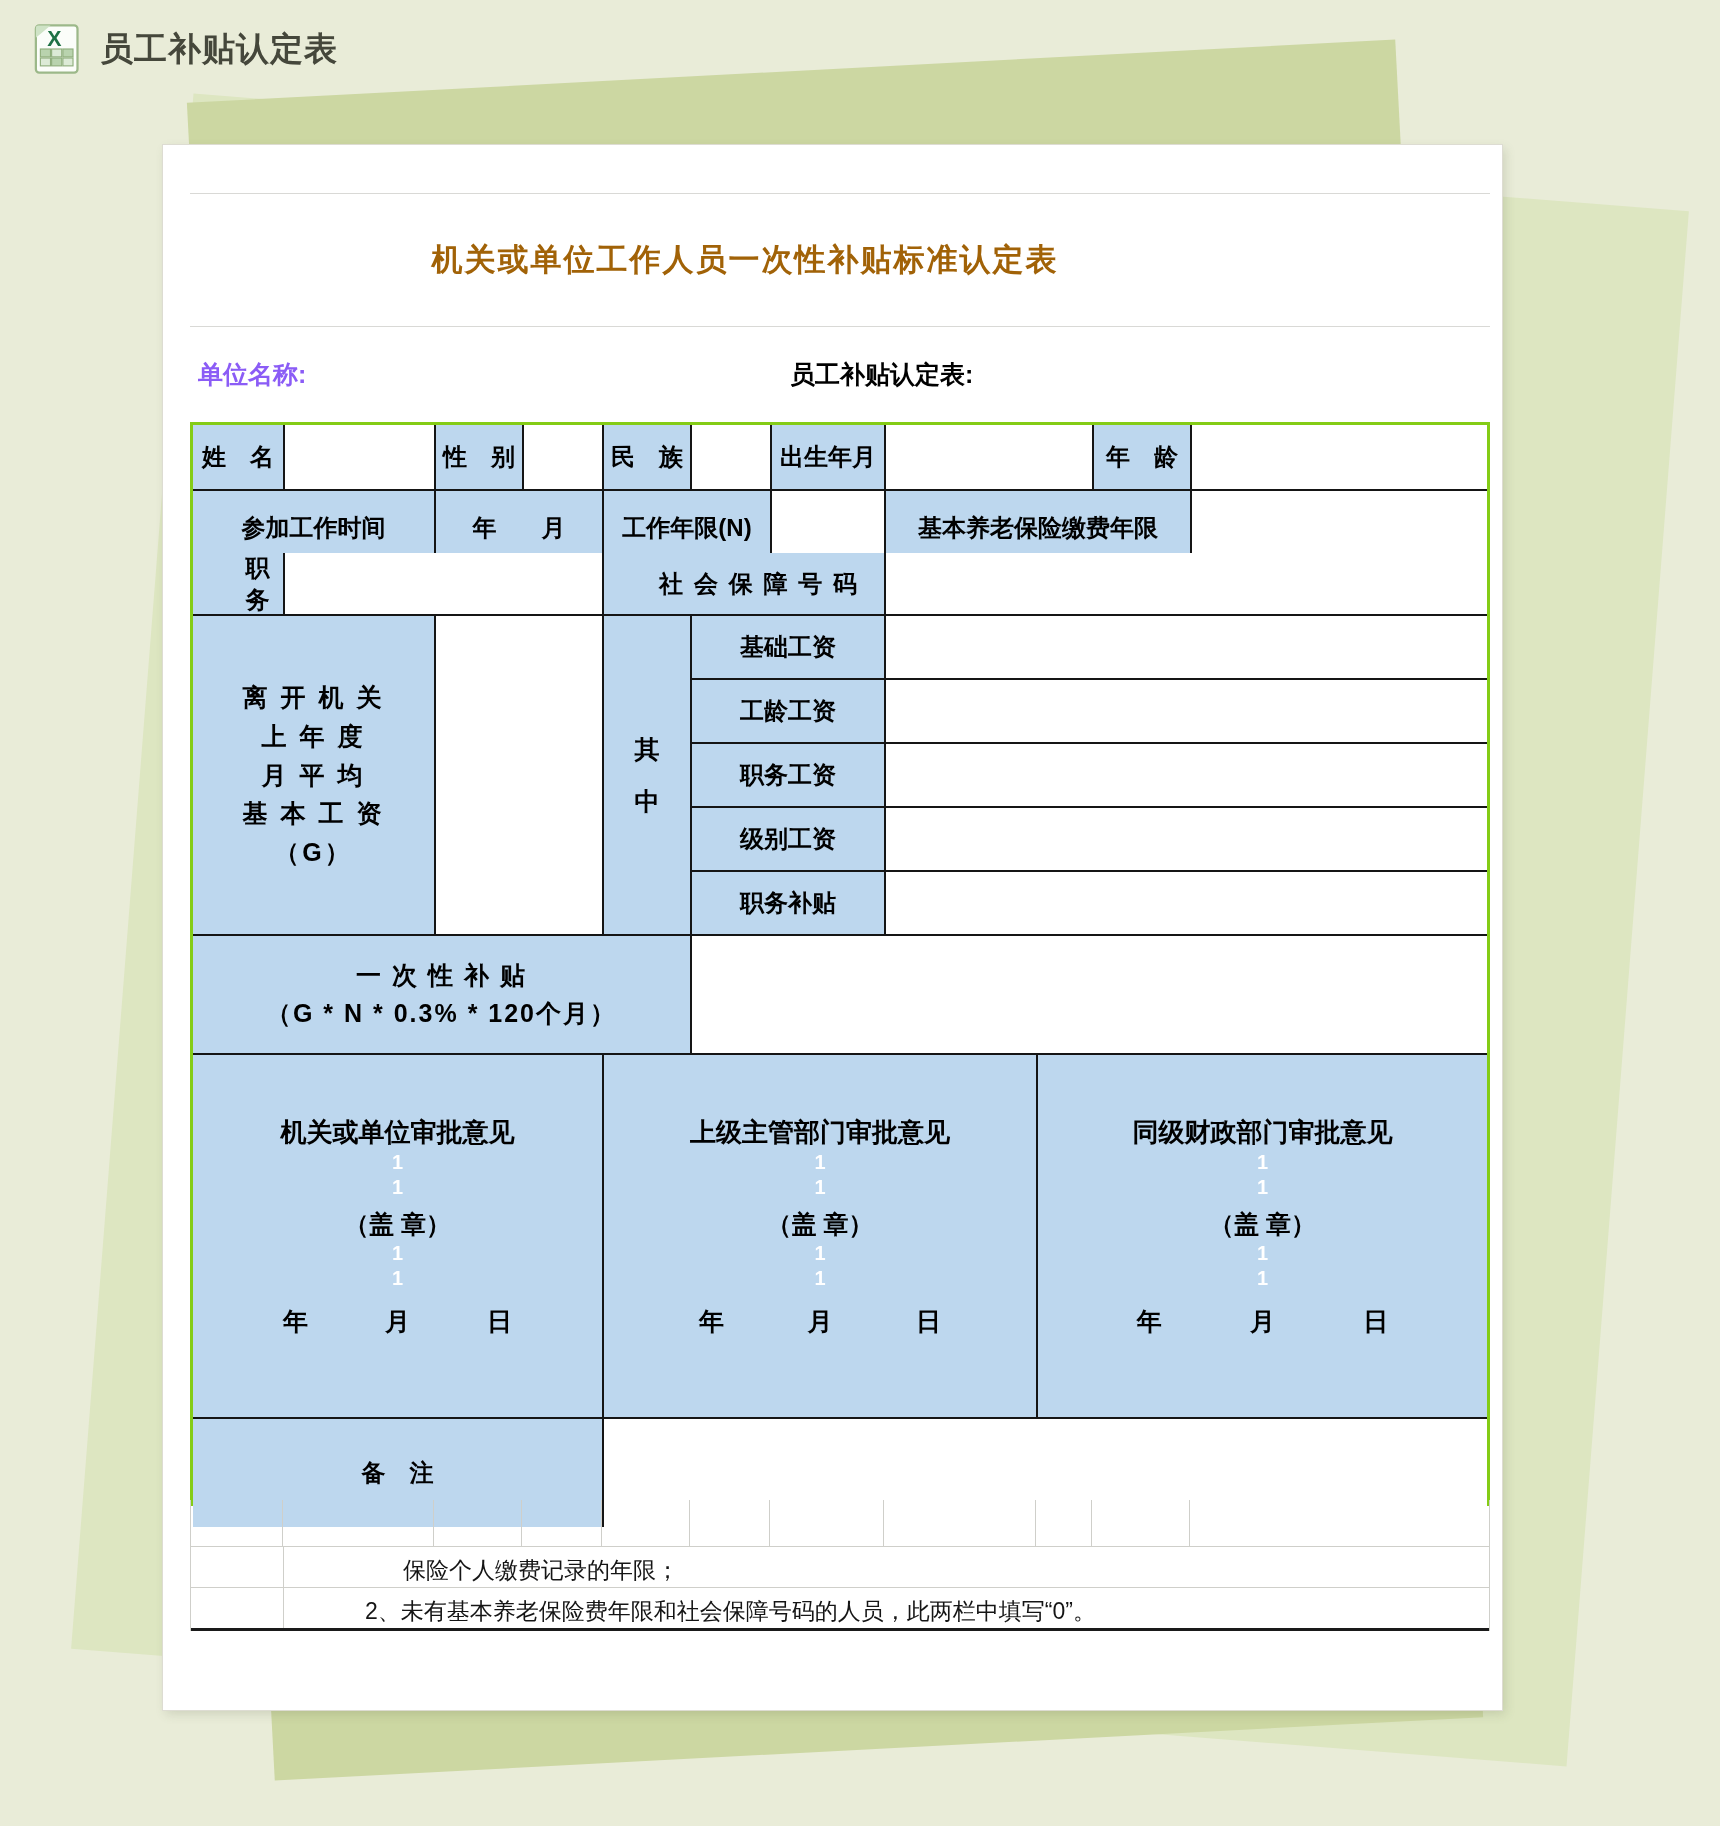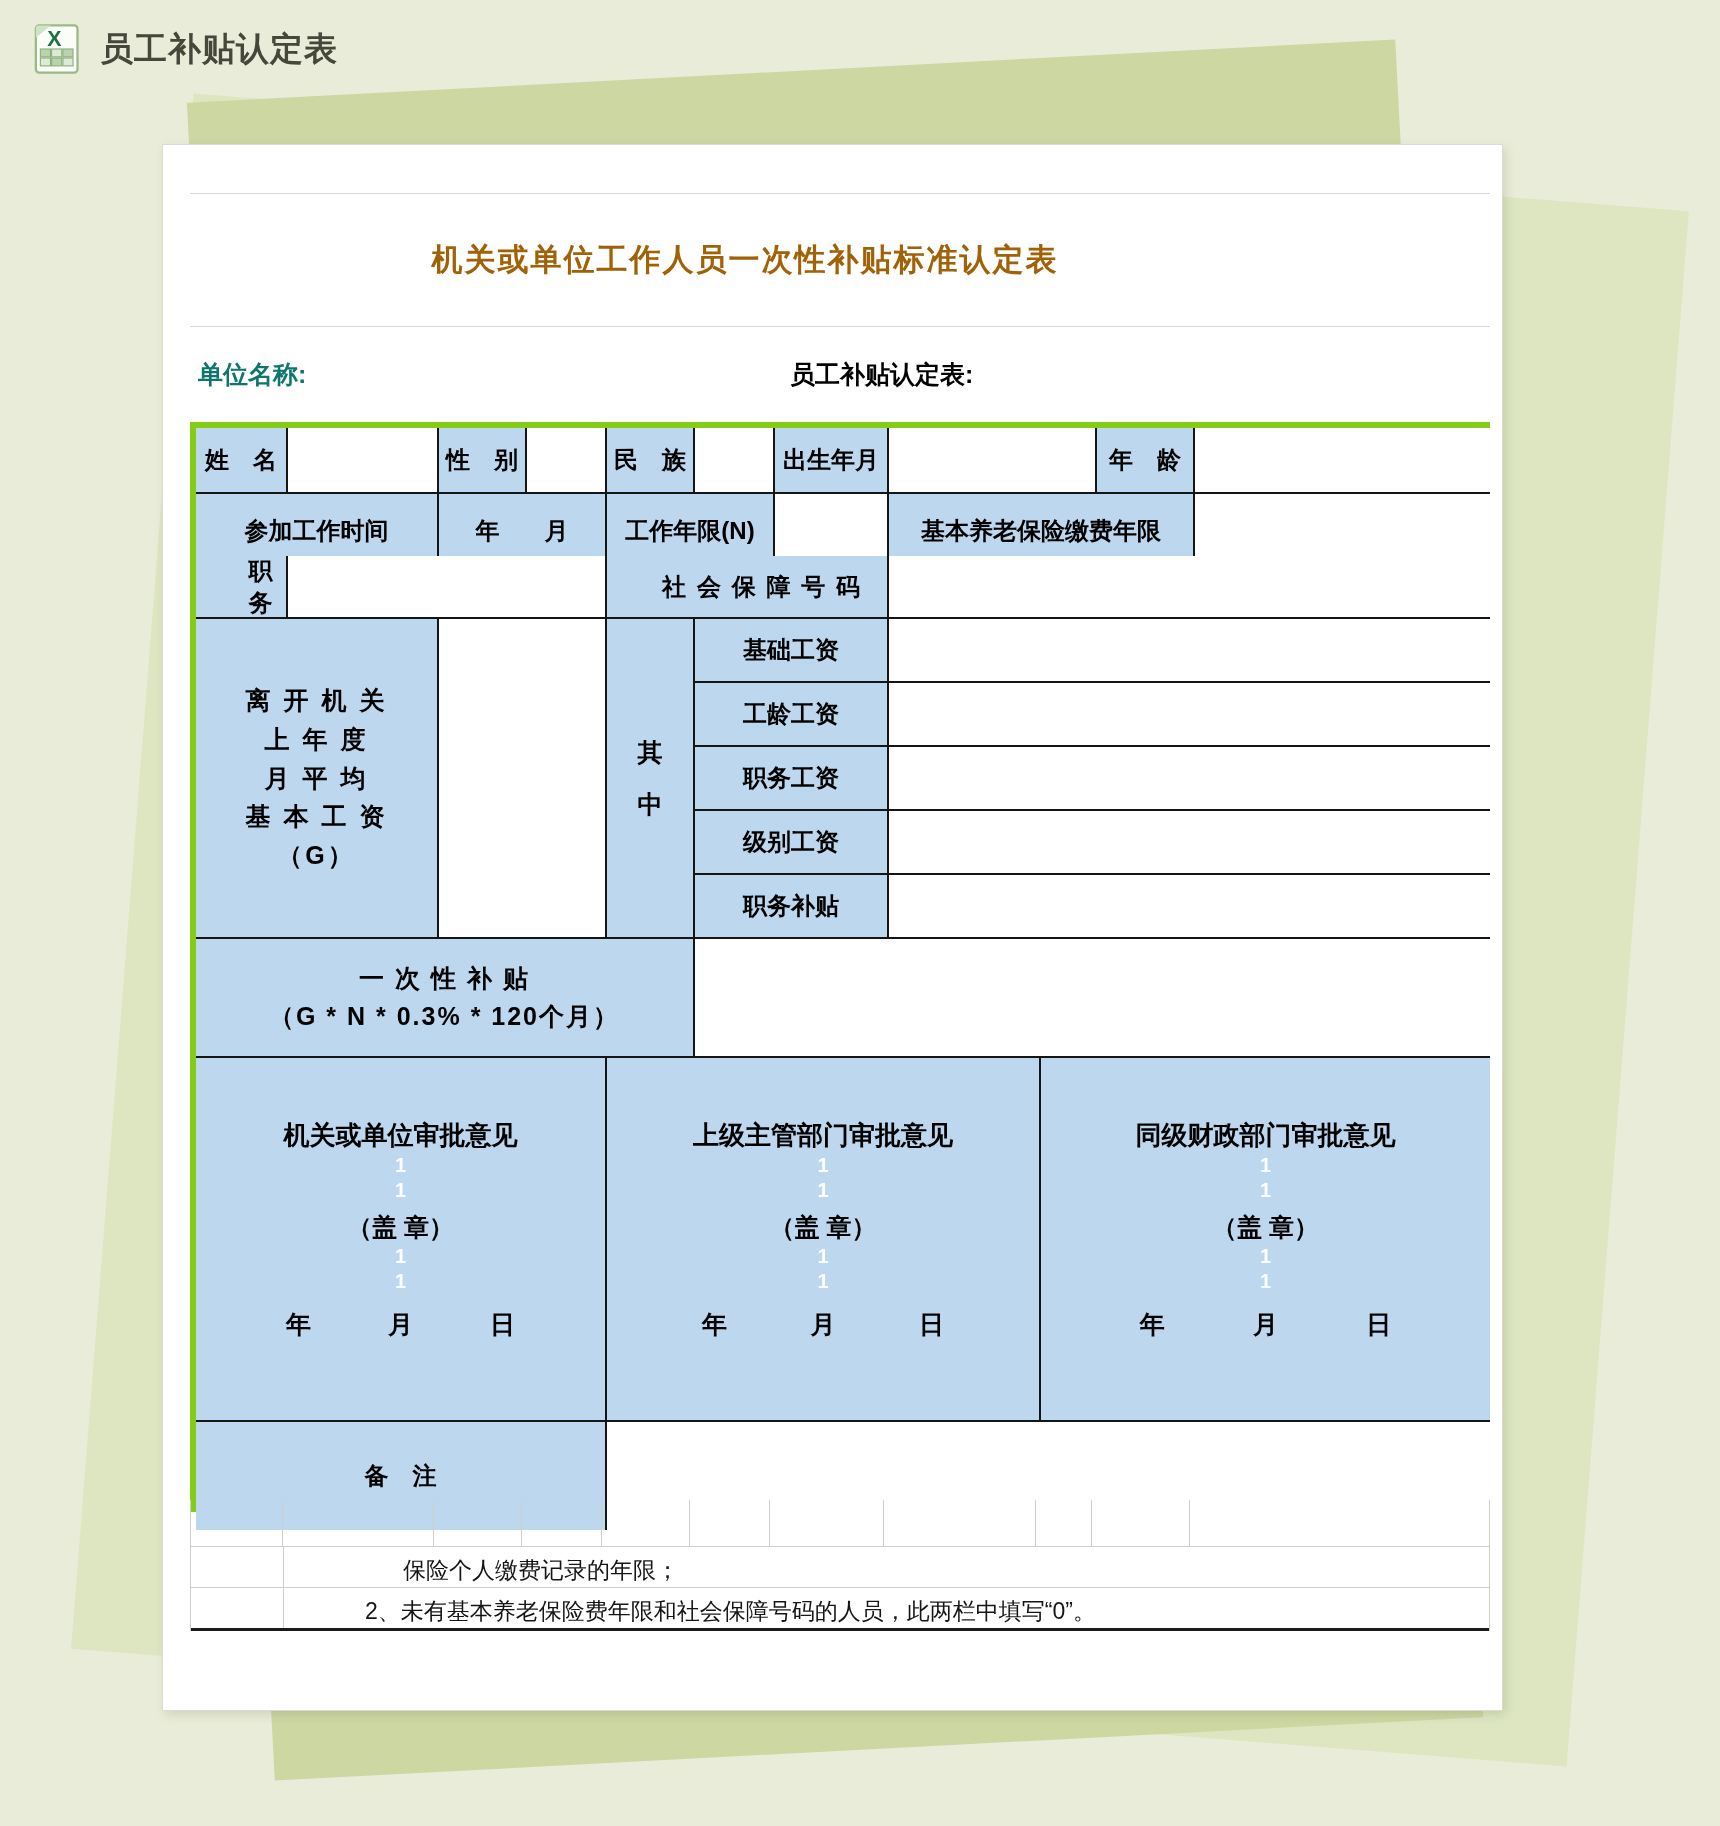--- a/index.html
+++ b/index.html
@@ -18,25 +18,25 @@
   
   .page{position:absolute;left:163px;top:145px;width:1339px;height:1565px;background:#ffffff;
         box-shadow:0 0 0 1px #dddcd2, 3px 4px 10px rgba(80,90,60,.18);z-index:4;}
 
   .title-block{position:absolute;left:27px;top:48px;width:1300px;height:132px;
         border-top:1px solid #d9d9d6;border-bottom:1px solid #d9d9d6;
         display:flex;align-items:center;justify-content:center;}
   .doc-title{font-size:31px;font-weight:bold;color:#a16207;letter-spacing:2px;margin-right:190px;}
 
   .unit-row{position:absolute;left:27px;top:181px;width:1300px;height:96px;}
-  .unit-label{position:absolute;left:8px;top:32px;font-size:25px;font-weight:bold;color:#0f766e;}
+  .unit-label{position:absolute;left:8px;top:32px;font-size:25px;font-weight:bold;color:#8b5cf6;}
   .dept-label{position:absolute;left:600px;top:32px;font-size:25px;font-weight:bold;color:#000;}
 
   
-  .xtable{position:absolute;left:27px;top:277px;width:1300px;border:6px solid #84cc16;box-sizing:border-box;}
+  .xtable{position:absolute;left:27px;top:277px;width:1300px;border:3px solid #84cc16;box-sizing:border-box;}
   .row{display:grid;grid-template-columns:92px 151px 88px 80px 88px 80px 114px 152px 56px 98px 295px;}
   .c{display:flex;align-items:center;justify-content:center;border-right:2px solid #151515;border-bottom:2px solid #151515;
      font-size:24px;font-weight:bold;color:#000;box-sizing:border-box;text-align:center;}
   .c.last{border-right:none;}
   .c.nb{border-bottom:none;}
   .blue{background:#bdd7ee;}
   .white{background:#ffffff;}
 
   .r1{height:66px;}  .r1 .c{height:66px;}
   .r2{height:62px;}  .r2 .c{height:76px;}

